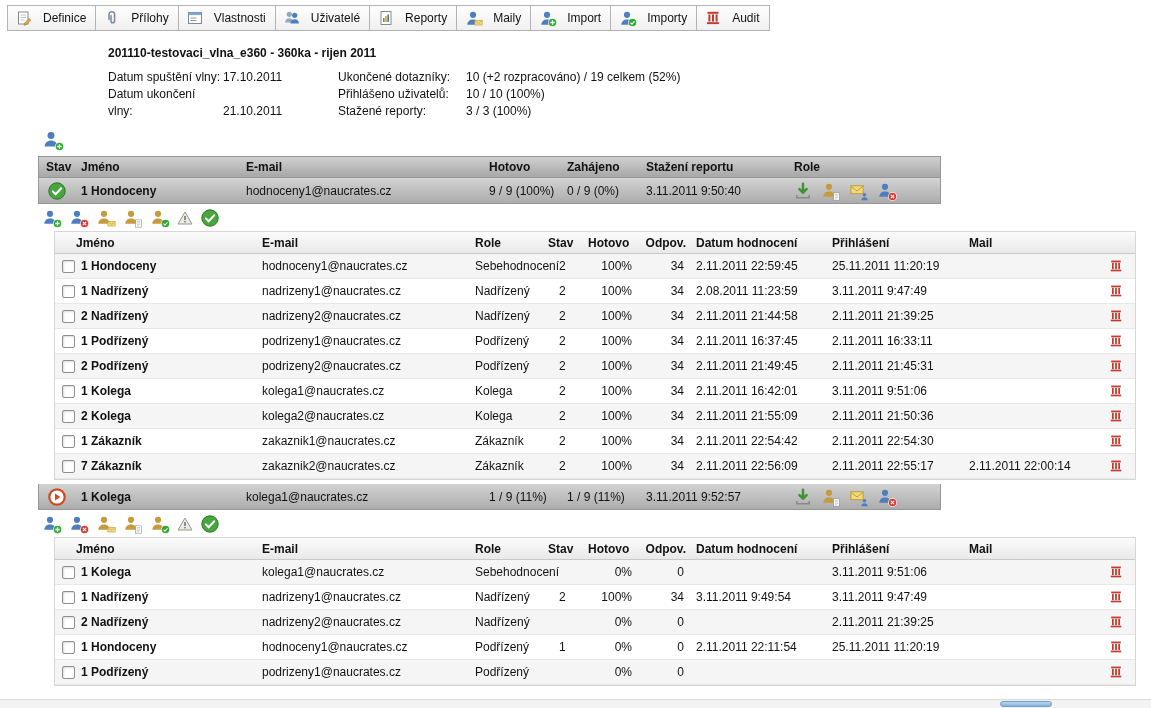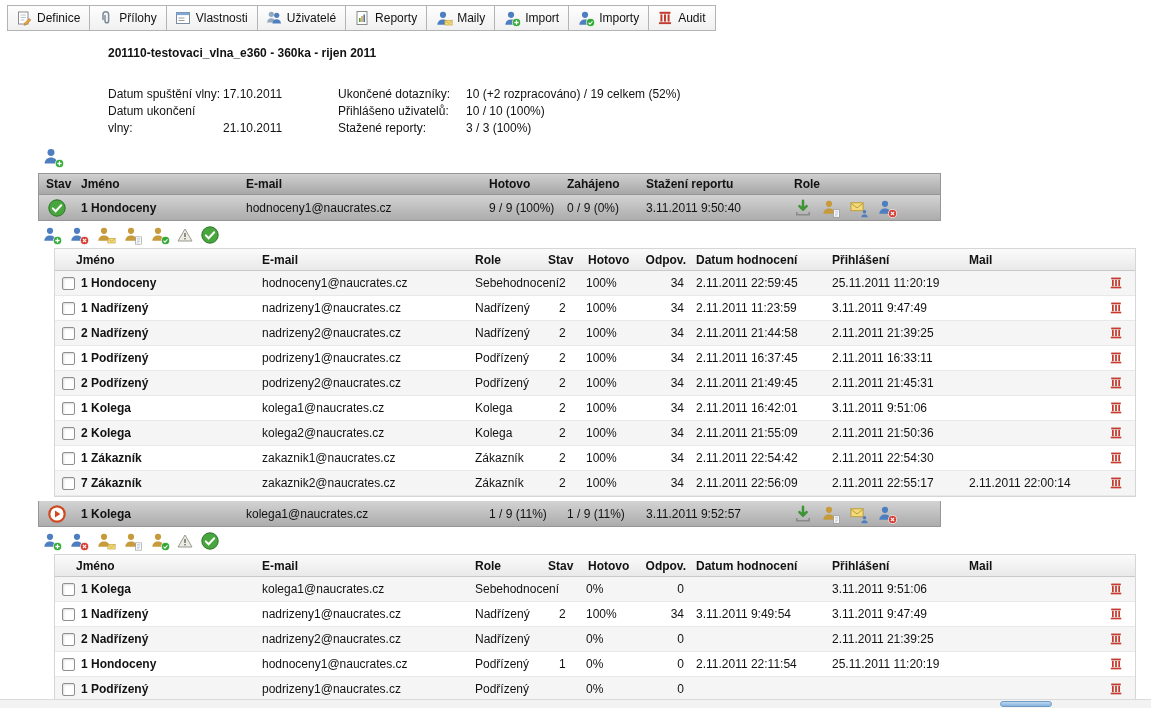--- a/index.html
+++ b/index.html
@@ -5,29 +5,29 @@
   *{box-sizing:border-box;margin:0;padding:0}
   html,body{width:1151px;height:708px;overflow:hidden}
   body{font-family:"Liberation Sans",sans-serif;font-size:12px;color:#121212;background:#fff;position:relative}
   svg{display:block}
   .i14{width:14px;height:14px}
   .i16{width:16px;height:16px}
   .i18{width:18px;height:18px}
 
   
   .tabbar{display:flex;padding:5px 0 0 7px;height:31px;background:#fff}
-  .tab{display:flex;align-items:center;gap:5px;padding:3px 9px 3px 8px;border:1px solid #b3b3b3;background:linear-gradient(#fefefe,#f0f0f0);margin-left:-1px;white-space:nowrap;cursor:default}
+  .tab{display:flex;align-items:center;gap:11px;padding:3px 9px 3px 8px;border:1px solid #b3b3b3;background:linear-gradient(#fefefe,#f0f0f0);margin-left:-1px;white-space:nowrap;cursor:default}
   .tab:first-child{margin-left:0}
 
   .content{padding-left:38px}
 
   
   .wave{margin:15px 0 0 70px}
   .wave-title{font-weight:bold}
-  .info{display:flex;margin-top:26px;line-height:17px}
+  .info{display:flex;margin-top:9px;line-height:17px}
   .col-left{width:230px}
   .info-line .ilab{display:inline-block;width:115px}
   .col-right .info-line .ilab{width:128px}
 
   .add-row{margin:9px 0 5px 4px;height:22px;display:flex;align-items:center}
 
   
   .g-header,.g-row{display:flex;align-items:center;width:903px}
   .g-header{height:22px;background:linear-gradient(#d0d0d0,#a7a7a7);border:1px solid #969696;font-weight:bold}
   .g-row{height:26px;background:linear-gradient(#d3d3d3,#acacac);border:1px solid #969696;border-top:none}
@@ -48,21 +48,21 @@
   .s-header{display:flex;align-items:center;height:22px;background:linear-gradient(#fbfbfb,#e9e9e9);border-bottom:1px solid #c9c9c9;font-weight:bold}
   .s-row{display:flex;align-items:center;height:25px;border-bottom:1px solid #e8e8e8;background:#fff}
   .s-body .s-row:nth-child(odd){background:#f5f5f5}
   .sc-chk{width:20px;display:flex;align-items:center;padding-left:7px}
   .sc-name{width:187px;padding-left:6px;font-weight:bold}
   .s-header .sc-name{padding-left:1px}
   .sc-email{width:213px}
   .sc-role{width:73px}
   .sc-stav{width:38px;padding-left:11px}
   .s-header .sc-stav{padding-left:0}
-  .sc-hotovo{width:52px;text-align:left;padding-right:6px}
+  .sc-hotovo{width:52px;text-align:right;padding-right:6px}
   .s-header .sc-hotovo{text-align:left;padding:0 0 0 2px}
   .sc-odpov{width:48px;text-align:right;padding-right:2px}
   .s-header .sc-odpov{text-align:right;padding:0 0 0 4px}
   .sc-datum{width:146px;padding-left:10px}
   .sc-prihlaseni{width:130px}
   .sc-mail{width:134px;padding-left:7px}
   .sc-audit{flex:1;display:flex;justify-content:center}
   .checkbox{width:13px;height:13px;border:1px solid #8f8f8f;border-radius:2px;background:#fff;box-shadow:inset 1px 1px 2px rgba(0,0,0,.14)}
 
   
@@ -404,21 +404,21 @@
         <div class="s-row">
           <span class="sc-chk">
             <span class="checkbox"></span>
           </span>
           <span class="sc-name">1 Nadřízený</span>
           <span class="sc-email">nadrizeny1@naucrates.cz</span>
           <span class="sc-role">Nadřízený</span>
           <span class="sc-stav">2</span>
           <span class="sc-hotovo">100%</span>
           <span class="sc-odpov">34</span>
-          <span class="sc-datum">2.11.2011 11:23:59</span>
+          <span class="sc-datum">2.08.2011 11:23:59</span>
           <span class="sc-prihlaseni">3.11.2011 9:47:49</span>
           <span class="sc-mail"></span>
           <span class="sc-audit">
             <svg class="i14">
               <use href="#sy-audit"></use>
             </svg>
           </span>
         </div>
 
         <div class="s-row">

